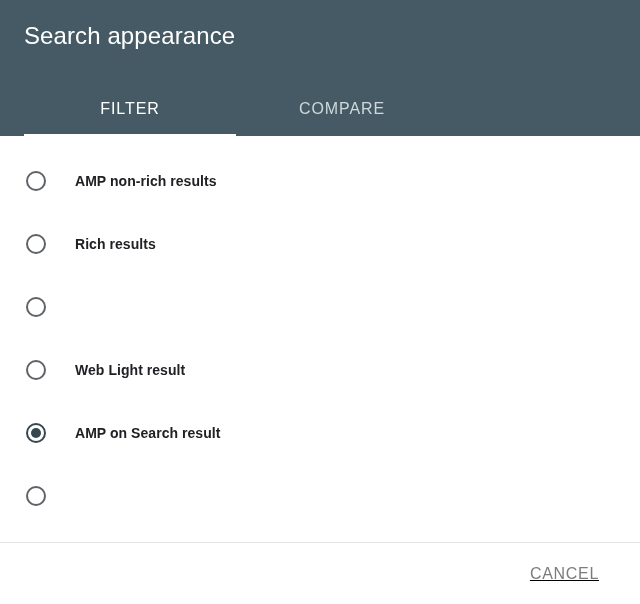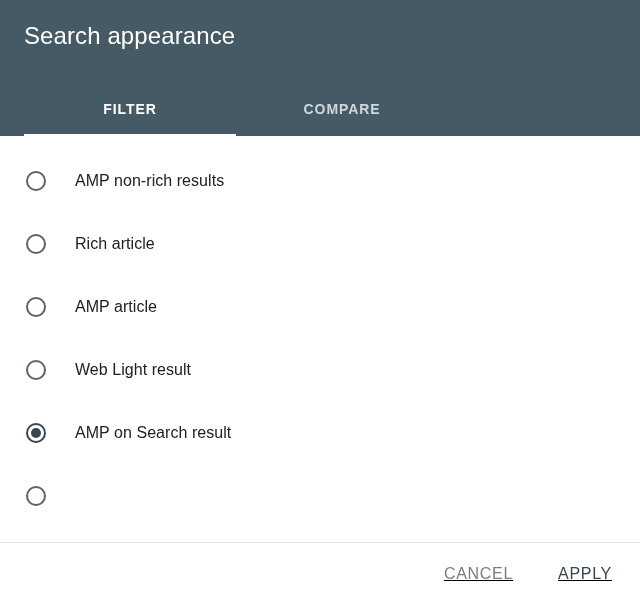--- a/index.html
+++ b/index.html
@@ -53,23 +53,23 @@
     height: 52px;
   }
 
   .tab {
     position: absolute;
     top: 0;
     height: 50px;
     display: flex;
     align-items: center;
     justify-content: center;
-    font-size: 14px;
+    font-size: 16px;
     letter-spacing: 0.9px;
-    font-weight: 700;
+    font-weight: 400;
     cursor: pointer;
     user-select: none;
     box-sizing: border-box;
   }
 
   #tab-filter {
     left: 24px;
     width: 212px;
     color: #ffffff;
   }
@@ -135,24 +135,25 @@
     background: #37474f;
     display: none;
   }
 
   .option-row.selected .radio .dot {
     display: block;
   }
 
   .option-label {
     margin-left: 29px;
-    font-size: 16px;
+    font-size: 14px;
     color: #202124;
     letter-spacing: 0.05px;
     white-space: nowrap;
+    font-weight: bold;
   }
 
   
   #footer {
     position: relative;
     flex: 0 0 62px;
     height: 62px;
     border-top: 1px solid #e4e4e4;
     background: #ffffff;
     display: flex;
@@ -201,26 +202,25 @@
 
   <div id="options">
 
     <div class="option-row">
       <span class="radio"></span>
       <span class="option-label">AMP non-rich results</span>
     </div>
 
     <div class="option-row">
       <span class="radio"></span>
-      <span class="option-label">Rich article</span>
-    </div>
-
-    <div class="option-row">
-      <span class="radio"></span>
-      <span class="option-label">AMP article</span>
+      <span class="option-label">Rich results</span>
+    </div>
+
+    <div class="option-row">
+      <span class="radio"></span>
     </div>
 
     <div class="option-row">
       <span class="radio"></span>
       <span class="option-label">Web Light result</span>
     </div>
 
     <div class="option-row selected">
       <span class="radio">
           <span class="dot"></span>
@@ -229,16 +229,15 @@
     </div>
 
     <div class="option-row">
       <span class="radio"></span>
     </div>
 
   </div>
 
   <div id="footer">
     <button class="footer-btn" id="cancel-button">CANCEL</button>
-    <button class="footer-btn" id="apply-button">APPLY</button>
   </div>
 
 </div>
 
 </body></html>

